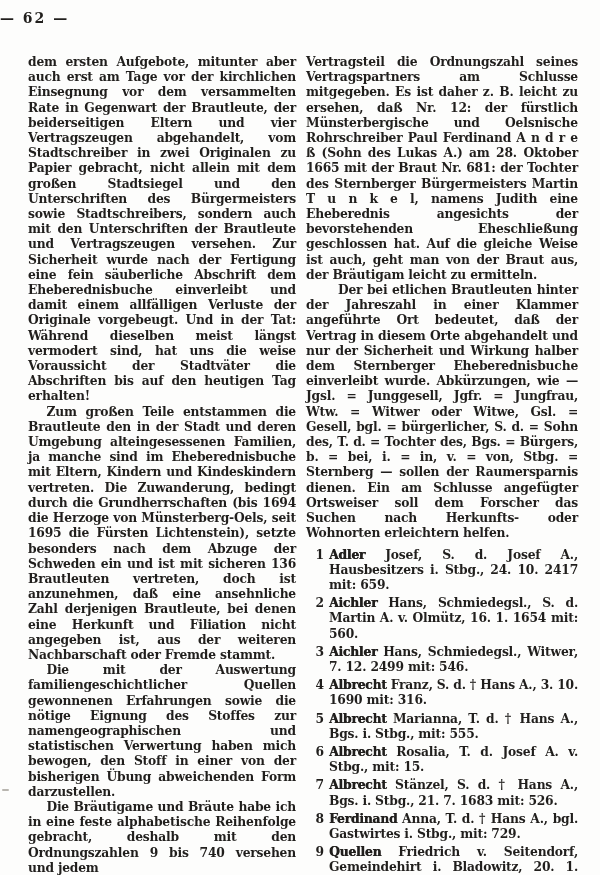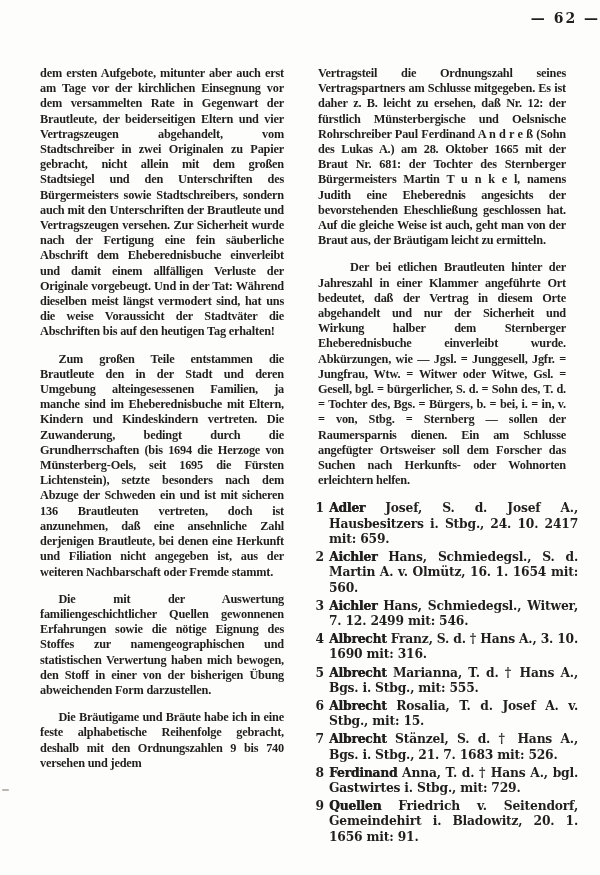--- a/index.html
+++ b/index.html
@@ -12,36 +12,36 @@
     position:relative;
     width:600px; height:875px;
     background:#fdfdfc;
     overflow:hidden;
     color:#211f1d;
     font-weight:bold;
     -webkit-font-smoothing:antialiased;
   }
   .pagehead {
     position:absolute; top:10px; left:0; width:100%;
-    text-align:right;
+    text-align:left;
     font-size:14px;
     letter-spacing:2px;
   }
   .col {
     position:absolute; top:54px;
     font-size:12.3px;
     line-height:15.2px;
     letter-spacing:-0.2px;
     text-align:justify;
     hyphens:auto;
     -webkit-hyphens:auto;
   }
   .col-left  { left:28px;  width:268px; }
   .col-right { left:306px; width:272px; }
-  p { margin:12px;font-family:Liberation Serif, serif; }
+  p { margin:0; }
   .ind  { text-indent:1.5em; }
   .ind2 { text-indent:2.6em; }
   .entries { margin-top:6px; }
   .entry {
     position:relative;
     padding-left:23px;
     margin-bottom:3px;
   }
   .entry .num {
     position:absolute; left:0; top:0;

